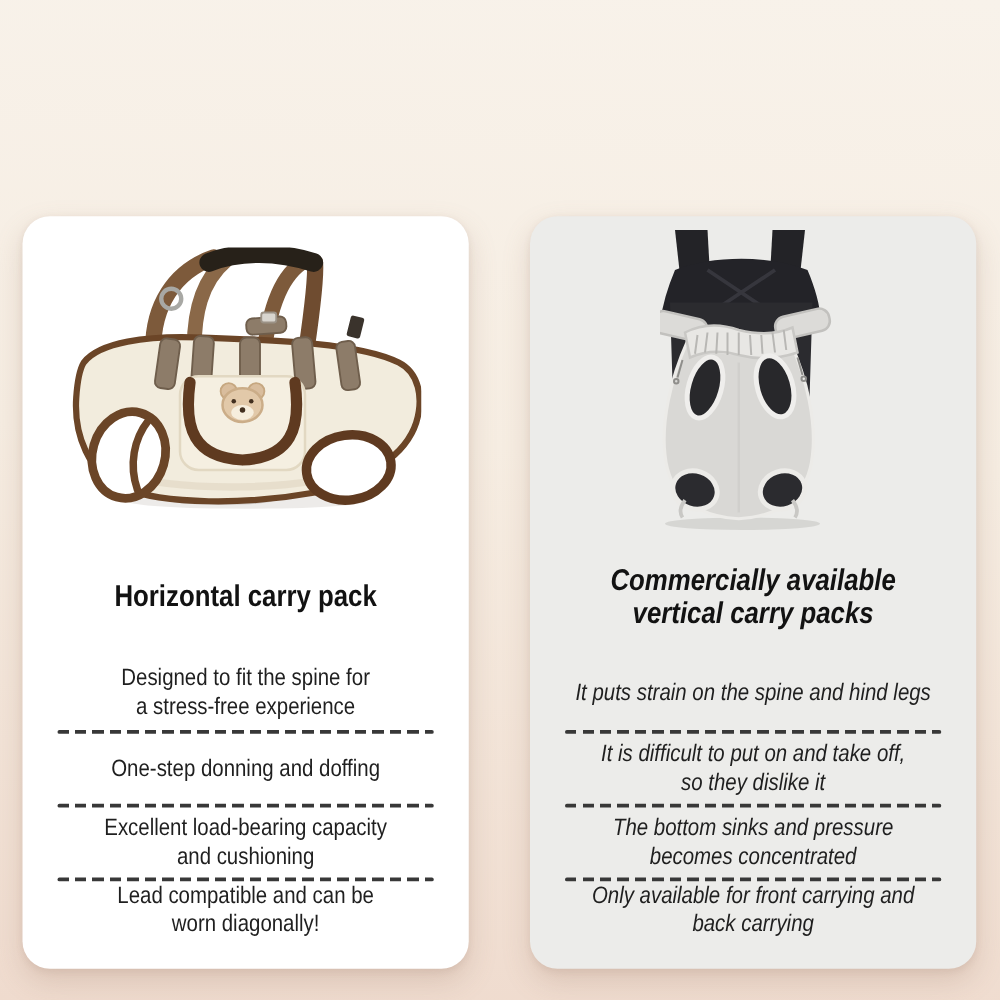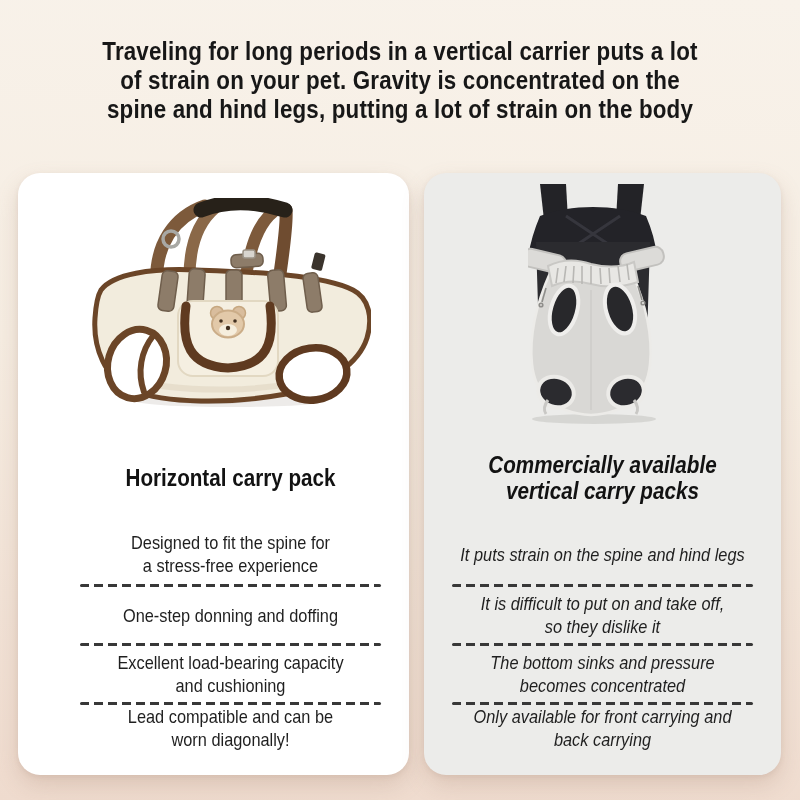--- a/index.html
+++ b/index.html
@@ -19,21 +19,21 @@
     position:absolute; top:37px; left:0; width:100%;
     text-align:center; font-weight:bold; font-size:26px; line-height:29px;
     color:#171717; letter-spacing:0.2px;
   }
 
   .card {
     position:absolute; top:173px; width:357px; height:602px;
     border-radius:22px; display:flex; flex-direction:column;
     box-shadow:0 10px 22px rgba(150,115,95,0.22), 0 2px 5px rgba(150,115,95,0.12);
   }
-  .card-left  { left:18px;  background:#ffffff;padding-left:34px; }
+  .card-left  { left:18px;  background:#ffffff; }
   .card-right { left:424px; background:#ececea;font-style:italic; }
 
   .card-image { height:278px; display:flex; align-items:center; justify-content:center; }
 
   .card-title {
     height:56px; display:flex; flex-direction:column; justify-content:center;
     text-align:center; font-weight:bold; font-size:24px; line-height:26px; color:#121212;
   }
 
   .card-items { flex:1; display:flex; flex-direction:column; padding:0 0 24px 0; }
@@ -45,25 +45,20 @@
   .divider {
     height:3px; margin:0 28px; border-radius:2px;
     background:repeating-linear-gradient(90deg, #383838 0 9px, transparent 9px 14px);
   }
 </style>
 </head>
 <body>
 
 <div class="page">
 
-  <div class="headline">
-    <div class="cond">Traveling for long periods in a vertical carrier puts a lot</div>
-    <div class="cond">of strain on your pet. Gravity is concentrated on the</div>
-    <div class="cond">spine and hind legs, putting a lot of strain on the body</div>
-  </div>
 
   <section class="card card-left">
     <div class="card-image">
       <svg width="280" height="210" viewBox="0 0 280 210">
 
         <ellipse cx="140" cy="203" rx="95" ry="6" fill="rgba(80,60,40,0.10)"></ellipse>
         <ellipse cx="120" cy="202" rx="42" ry="4" fill="rgba(45,32,22,0.16)"></ellipse>
 
         <g>
           <path d="M 66 92 C 62 45 85 18 114 8" stroke="#7d5a3b" stroke-width="13" fill="none" stroke-linecap="round"></path>

